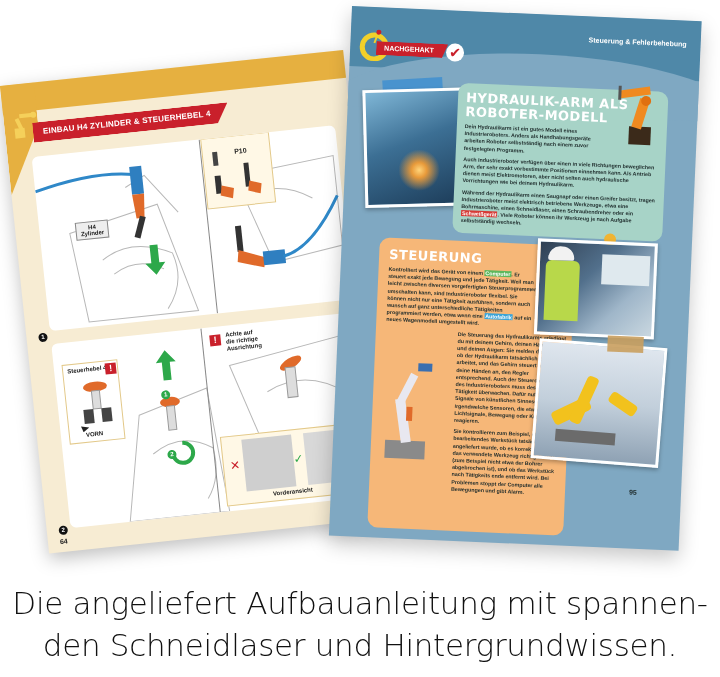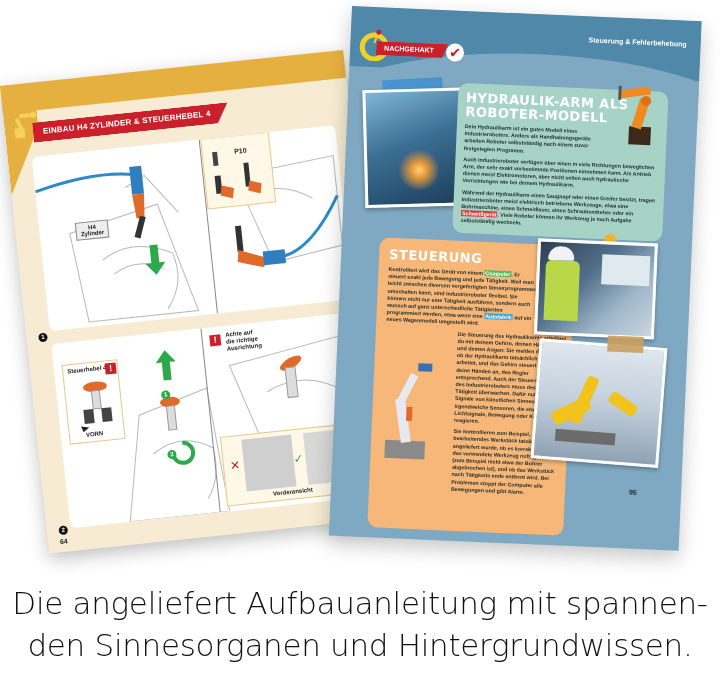--- a/index.html
+++ b/index.html
@@ -305,14 +305,14 @@
     <div class="yellow-arm" style="left:70px;top:50px;width:30px;height:12px;transform:rotate(30deg);"></div>
     <div style="position:absolute;left:20px;top:86px;width:60px;height:12px;background:#6b6b6b;"></div>
   </div>
   <div class="tape-brown"></div>
 
   <div class="page-num-right">95</div>
 </div>
 
 <div class="caption">
   <div>Die angeliefert Aufbauanleitung mit spannen-</div>
-  <div>den Sinnesorganen und Hintergrundwissen.</div>
+  <div>den Schneidlaser und Hintergrundwissen.</div>
 </div>
 
 </body></html>

